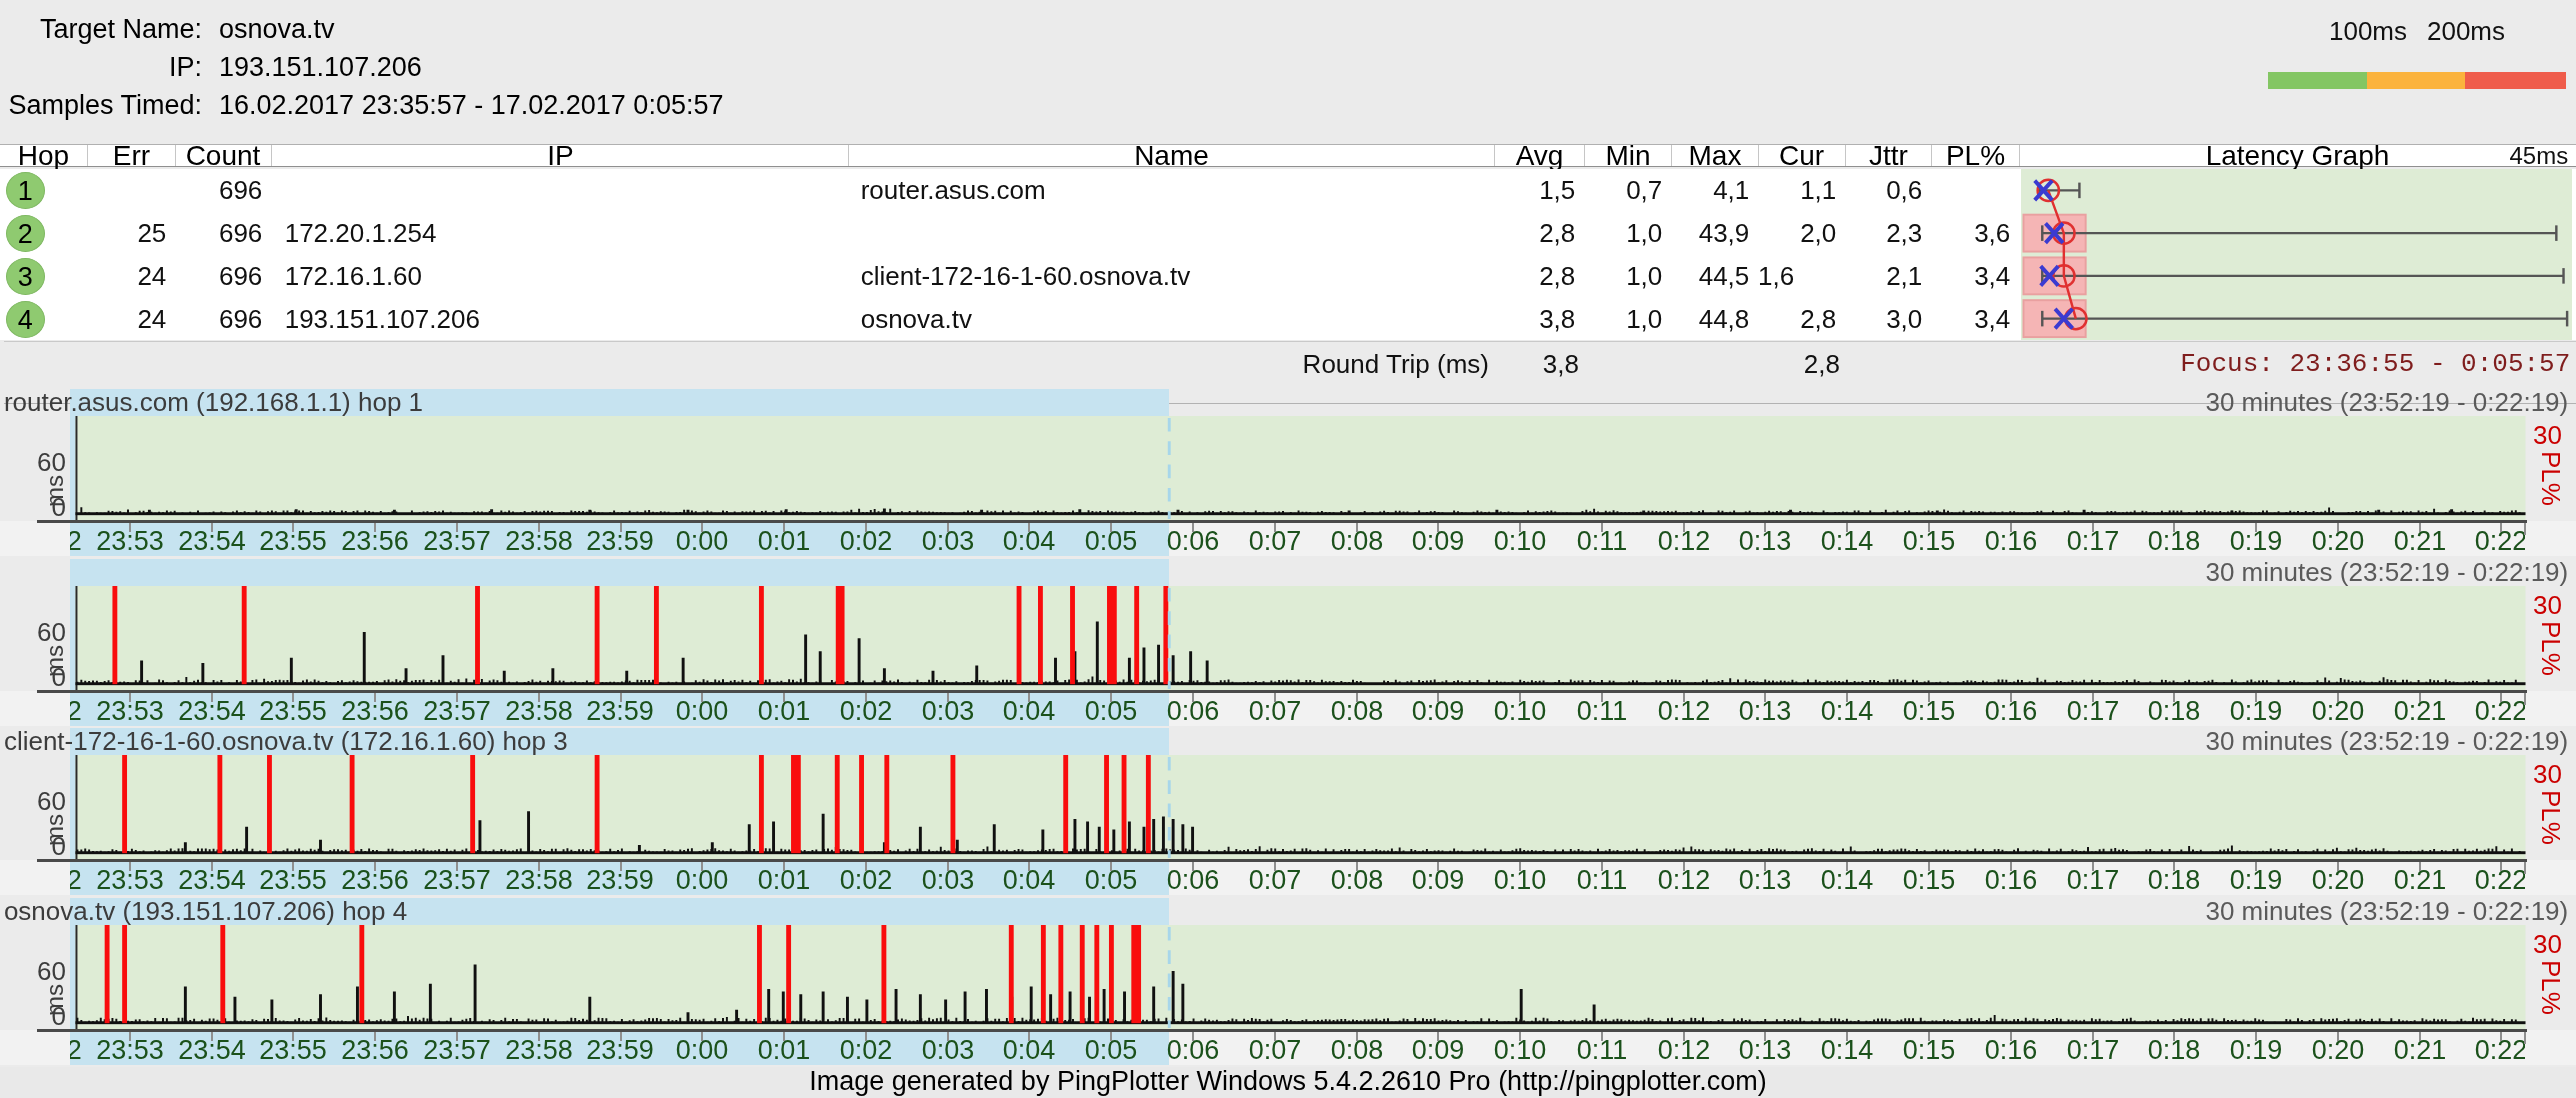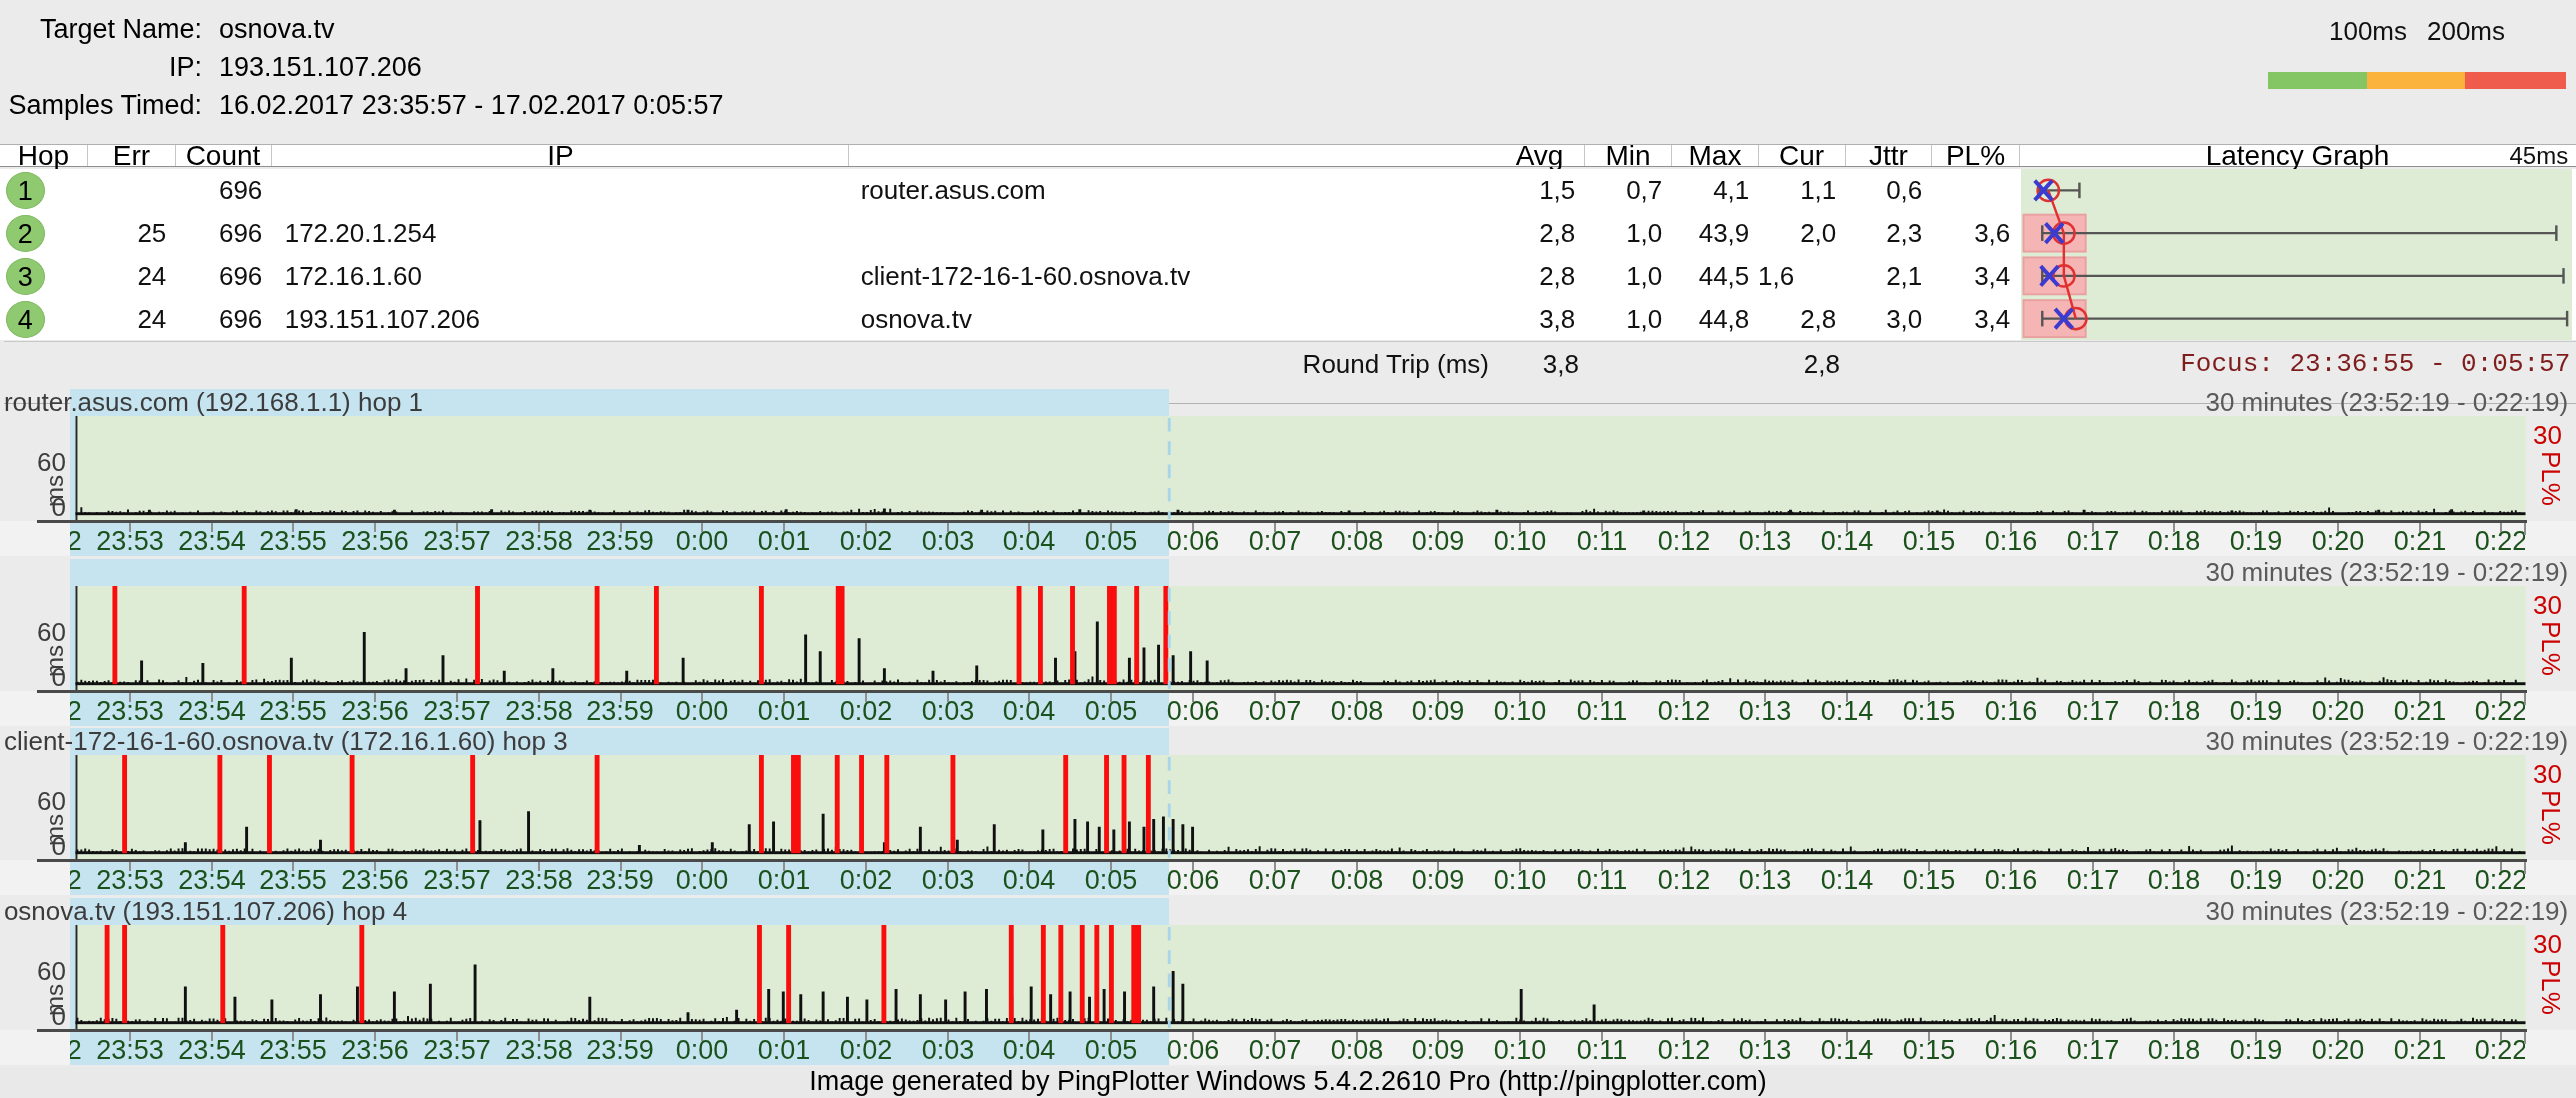--- a/index.html
+++ b/index.html
@@ -82,20 +82,21 @@
       </div>
     </div>
   </div>
 
   <div>
     <div class="tbl-header">
         <div class="th" style="left: 0px; width: 88px;">Hop</div>
         <div class="th" style="left: 88px; width: 88px;">Err</div>
         <div class="th" style="left: 175px; width: 97px; text-align: center;">Count</div>
         <div class="th" style="left: 273px; width: 576px;">IP</div>
+        <div class="th" style="left: 849px; width: 646px;">Name</div>
         <div class="th" style="left: 1495px; width: 90px;">Avg</div>
         <div class="th" style="left: 1585px; width: 87px;">Min</div>
         <div class="th" style="left: 1672px; width: 87px;">Max</div>
         <div class="th" style="left: 1758px; width: 88px;">Cur</div>
         <div class="th" style="left: 1846px; width: 86px;">Jttr</div>
         <div class="th" style="left: 1932px; width: 88px;">PL%</div>
         <div class="th" style="left: 2019px; width: 557px; border-right: none;">Latency Graph</div>
         <span style="position: absolute; right: 7.8px; top: 0px; height: 27px; line-height: 21.4px; font-size: 24px;">45ms</span>
       </div>
     <div class="tbl-body">

